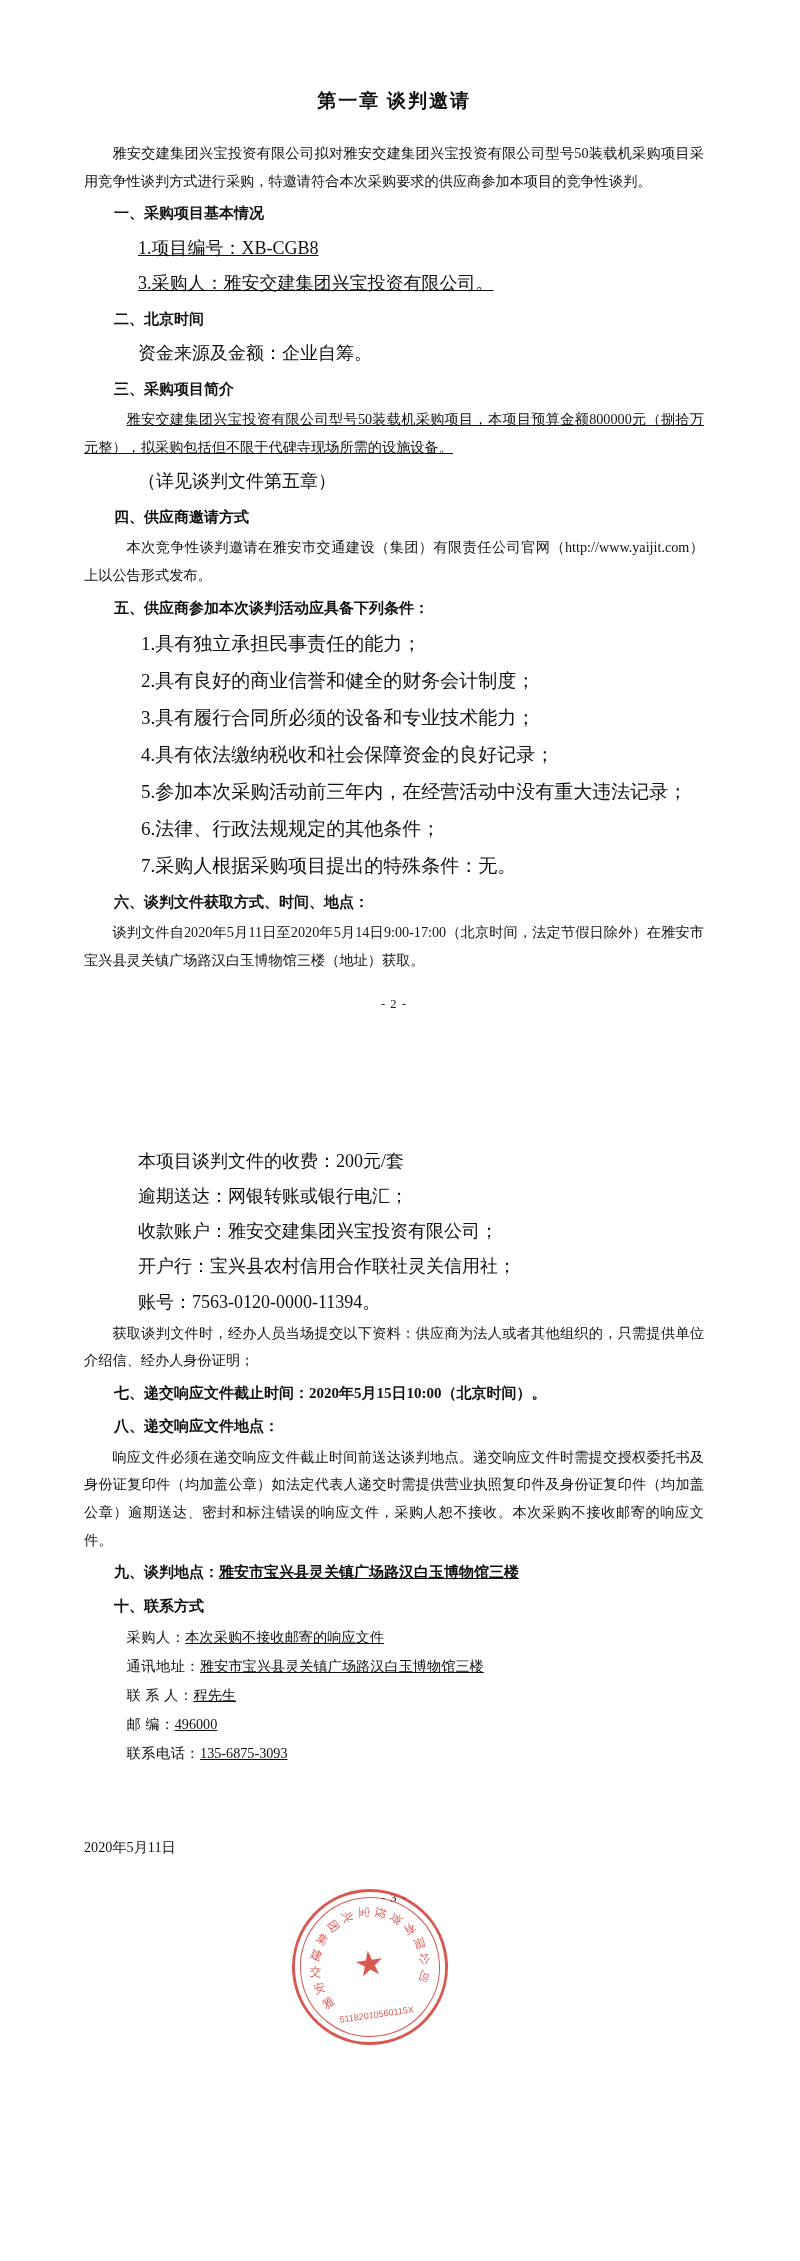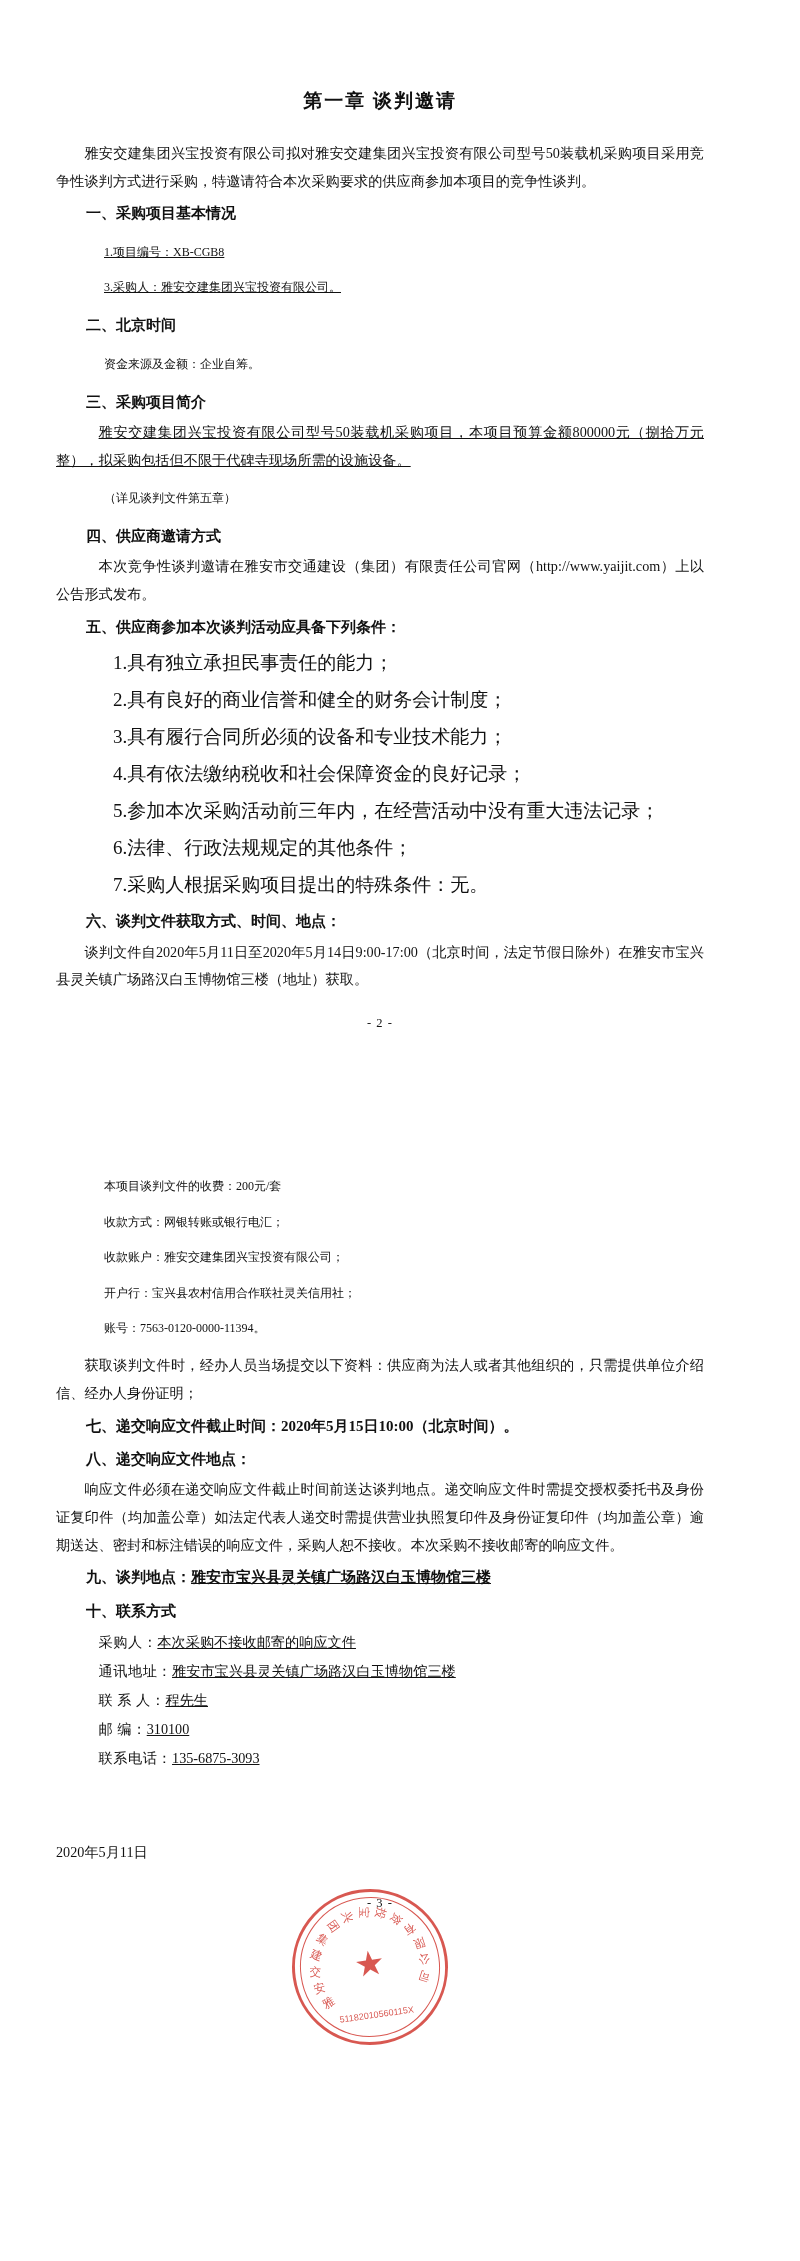--- a/index.html
+++ b/index.html
@@ -10,21 +10,21 @@
   body {
     width: 800px;
     font-family: "Liberation Serif", "DejaVu Serif", serif;
     color: #111111;
   }
   .page {
     position: relative;
     width: 800px;
     min-height: 2261px;
     box-sizing: border-box;
-    padding: 60px 96px 40px 56px;
+    padding: 60px 96px 40px 84px;
   }
   .doc-title {
     text-align: center;
     font-size: 19px;
     font-weight: bold;
     letter-spacing: 2px;
     margin: 28px 0 26px 0;
   }
   p.para {
     font-size: 14.2px;
@@ -36,23 +36,23 @@
   .indent2 { text-indent: 2em; }
   .indent3 { text-indent: 3em; }
   .sect-head {
     font-size: 15px;
     font-weight: bold;
     line-height: 1.95;
     margin: 4px 0 2px 0;
     text-indent: 2em;
   }
   .sub {
-    font-size: 12px;
-    line-height: 1.95;
-    margin: 12px;
+    font-size: 18px;
+    line-height: 1.95;
+    margin: 0;
     text-indent: 3em;
   }
   .u { text-decoration: underline; }
   .listitem {
     font-size: 19px;
     line-height: 1.95;
     margin: 0;
     text-indent: 3em;
   }
   .page-num {
@@ -171,21 +171,21 @@
   <p class="listitem">7.采购人根据采购项目提出的特殊条件：无。</p>
 
   <p class="sect-head">六、谈判文件获取方式、时间、地点：</p>
   <p class="para indent2">谈判文件自2020年5月11日至2020年5月14日9:00-17:00（北京时间，法定节假日除外）在雅安市宝兴县灵关镇广场路汉白玉博物馆三楼（地址）获取。</p>
 
   <p class="page-num">- 2 -</p>
 
   <div class="spacer-break"></div>
 
   <p class="sub">本项目谈判文件的收费：200元/套</p>
-  <p class="sub">收款方式：网银转账或银行电汇；</p>
+  <p class="sub">逾期送达：网银转账或银行电汇；</p>
   <p class="sub">收款账户：雅安交建集团兴宝投资有限公司；</p>
   <p class="sub">开户行：宝兴县农村信用合作联社灵关信用社；</p>
   <p class="sub">账号：7563-0120-0000-11394。</p>
   <p class="para indent2">获取谈判文件时，经办人员当场提交以下资料：供应商为法人或者其他组织的，只需提供单位介绍信、经办人身份证明；</p>
 
   <p class="sect-head">七、递交响应文件截止时间：2020年5月15日10:00（北京时间）。</p>
 
   <p class="sect-head">八、递交响应文件地点：</p>
   <p class="para indent2">响应文件必须在递交响应文件截止时间前送达谈判地点。递交响应文件时需提交授权委托书及身份证复印件（均加盖公章）如法定代表人递交时需提供营业执照复印件及身份证复印件（均加盖公章）逾期送达、密封和标注错误的响应文件，采购人恕不接收。本次采购不接收邮寄的响应文件。</p>
 
@@ -197,21 +197,21 @@
   <p class="contact-line">
     <span class="contact-label">采购人：</span><span class="u">本次采购不接收邮寄的响应文件</span>
   </p>
   <p class="contact-line">
     <span class="contact-label">通讯地址：</span><span class="u">雅安市宝兴县灵关镇广场路汉白玉博物馆三楼</span>
   </p>
   <p class="contact-line">
     <span class="contact-label">联 系 人：</span><span class="u">程先生</span>
   </p>
   <p class="contact-line">
-    <span class="contact-label">邮    编：</span><span class="u">310100</span>
+    <span class="contact-label">邮    编：</span><span class="u">496000</span>
   </p>
   <p class="contact-line">
     <span class="contact-label">联系电话：</span><span class="u">135-6875-3093</span>
   </p>
 
   <p class="date-line">2020年5月11日</p>
 
   <p class="bottom-page-num">- 3 -</p>
 
   <div class="stamp">

